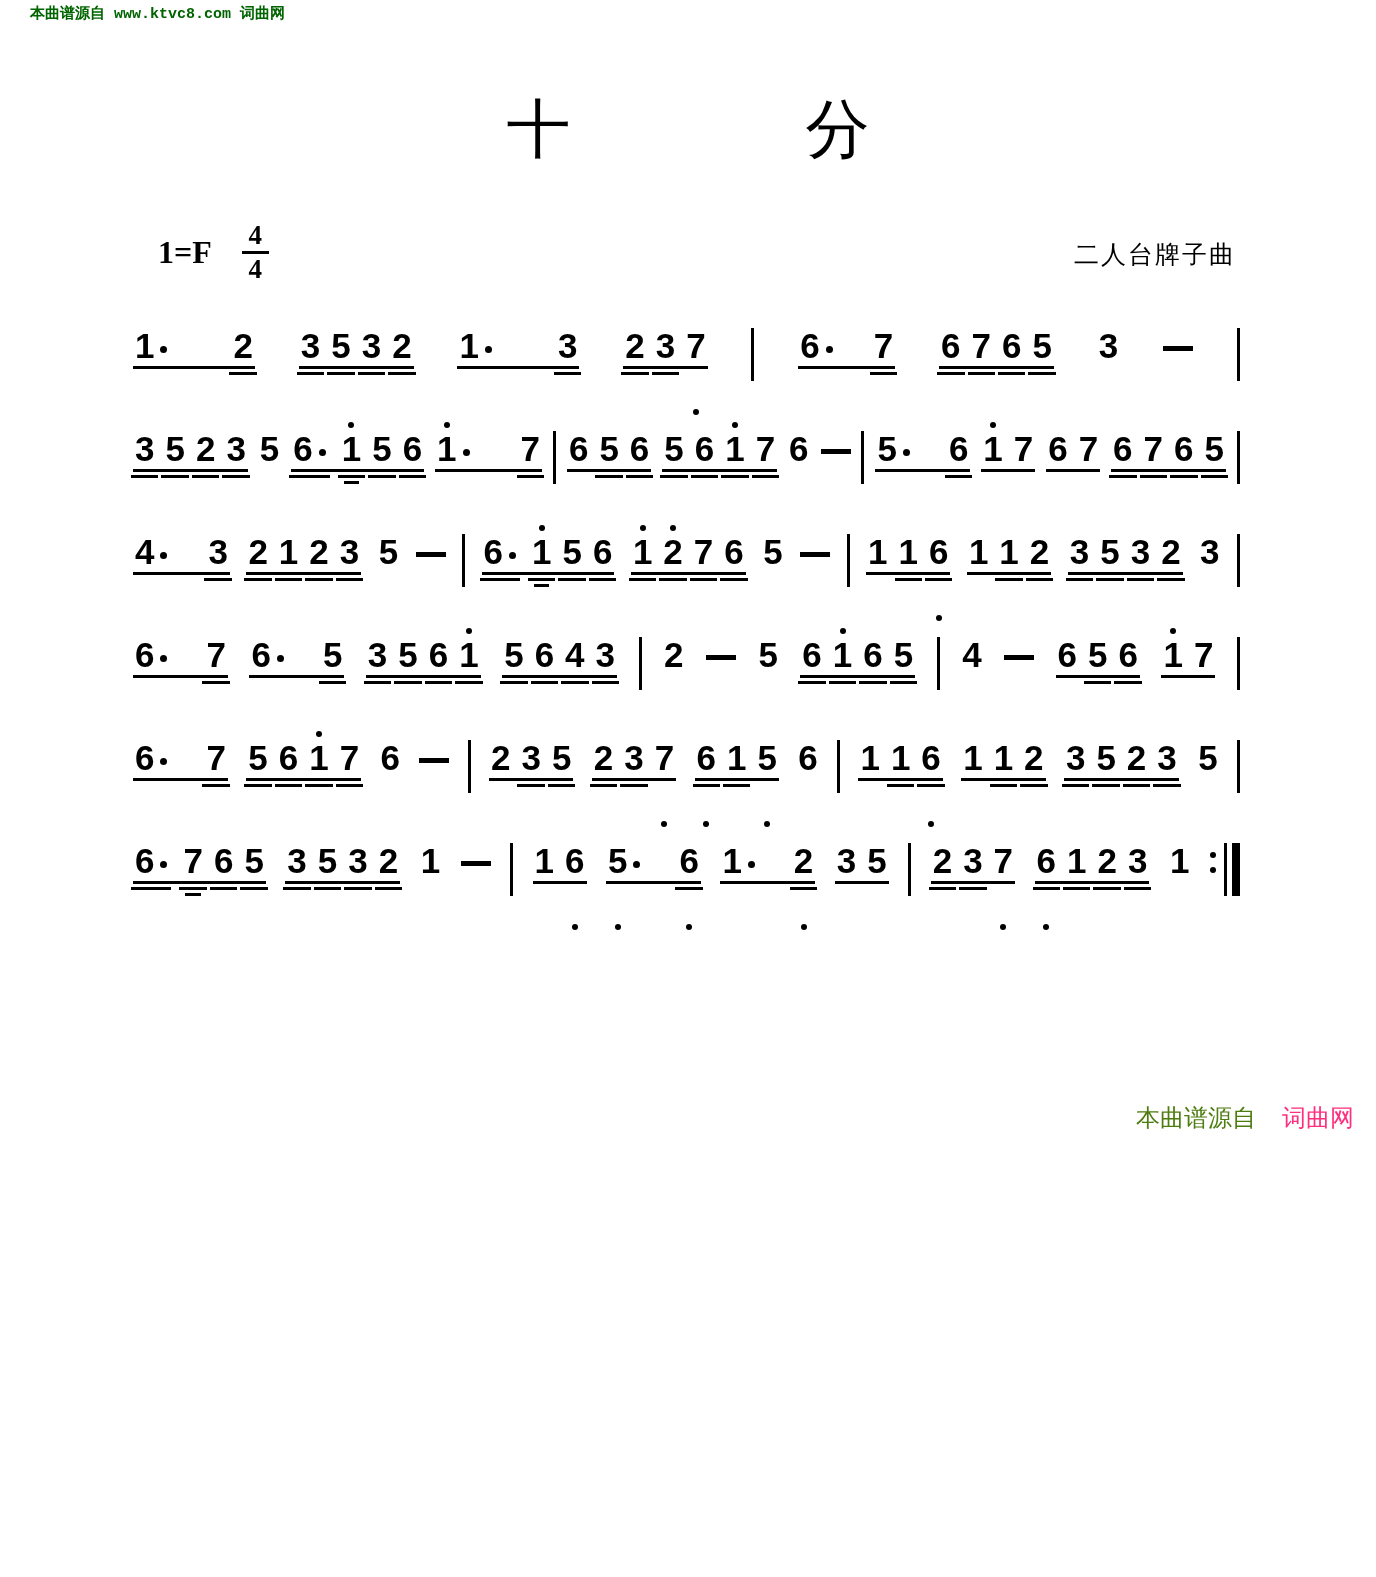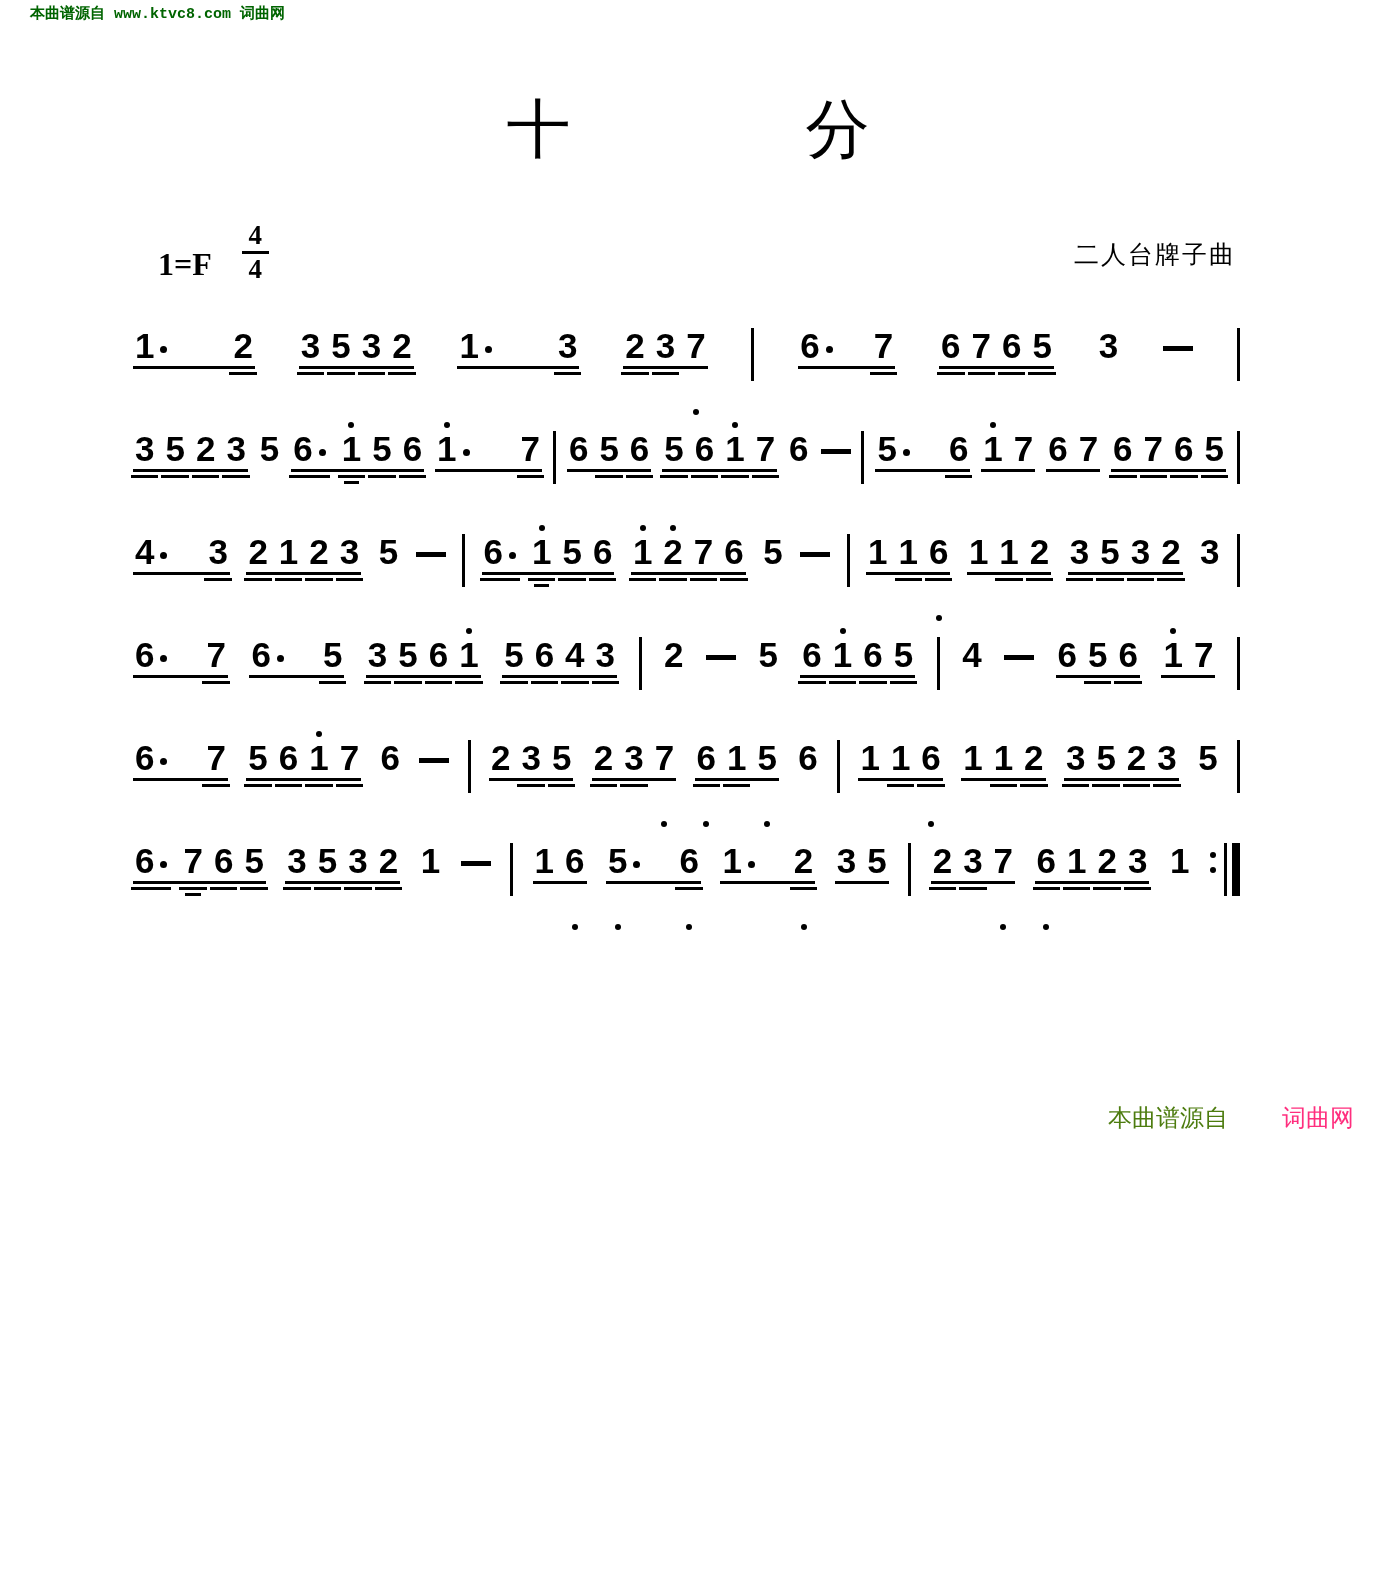--- a/index.html
+++ b/index.html
@@ -7,21 +7,21 @@
         font-family:"Liberation Serif",serif;overflow:hidden;}
 
   .watermark{position:absolute;top:4px;left:30px;
              font-family:"Liberation Mono",monospace;font-size:15px;font-weight:bold;}
 
   .title{position:absolute;top:98px;left:0;width:100%;display:flex;justify-content:center;
          gap:235px;font-size:64px;line-height:1;}
   .subtitle{position:absolute;top:188px;left:0;width:100%;text-align:center;
             font-size:29px;letter-spacing:5px;}
 
-  .keyrow{position:absolute;top:222px;left:158px;display:flex;align-items:flex-end;gap:30px;}
+  .keyrow{position:absolute;top:222px;left:158px;display:flex;align-items:center;gap:30px;}
   .keytext{font-size:32px;font-weight:bold;font-family:"Liberation Serif",serif;}
   .timesig{display:flex;flex-direction:column;align-items:center;line-height:1;
            font-size:27px;font-weight:bold;}
   .timesig .fracbar{width:27px;height:3px;background:#000;margin:2px 0;}
 
   .arranger{position:absolute;top:238px;right:140px;font-size:25px;letter-spacing:2px;}
 
   .score{position:absolute;top:331px;left:133px;width:1107px;}
   .score-line{display:flex;justify-content:space-between;align-items:flex-start;height:103px;}
 
@@ -43,21 +43,21 @@
   .dash{width:30px;height:5px;background:#000;margin-top:15px;flex:none;}
   .barline{width:3px;height:53px;background:#000;margin-top:-3px;flex:none;}
 
   .rep{display:flex;align-items:flex-start;margin-top:-3px;}
   .rep .dots{display:flex;flex-direction:column;gap:9px;margin:9px 8px 0 0;}
   .rep .dots i{width:6px;height:6px;border-radius:50%;background:#000;display:block;}
   .rep .thin{width:3px;height:53px;background:#000;}
   .rep .thick{width:8px;height:53px;background:#000;margin-left:5px;}
 
   .footer{position:absolute;bottom:10px;right:22px;font-size:24px;}
-  .footer .site{margin-left:48px;}
+  .footer .site{margin-left:20px;}
 </style>
 </head>
 <body>
 
 <div id="page">
 
   <div class="watermark" style="color: rgb(0, 100, 0);">本曲谱源自 www.ktvc8.com 词曲网</div>
 
   <div class="title">
     <span>十</span>

